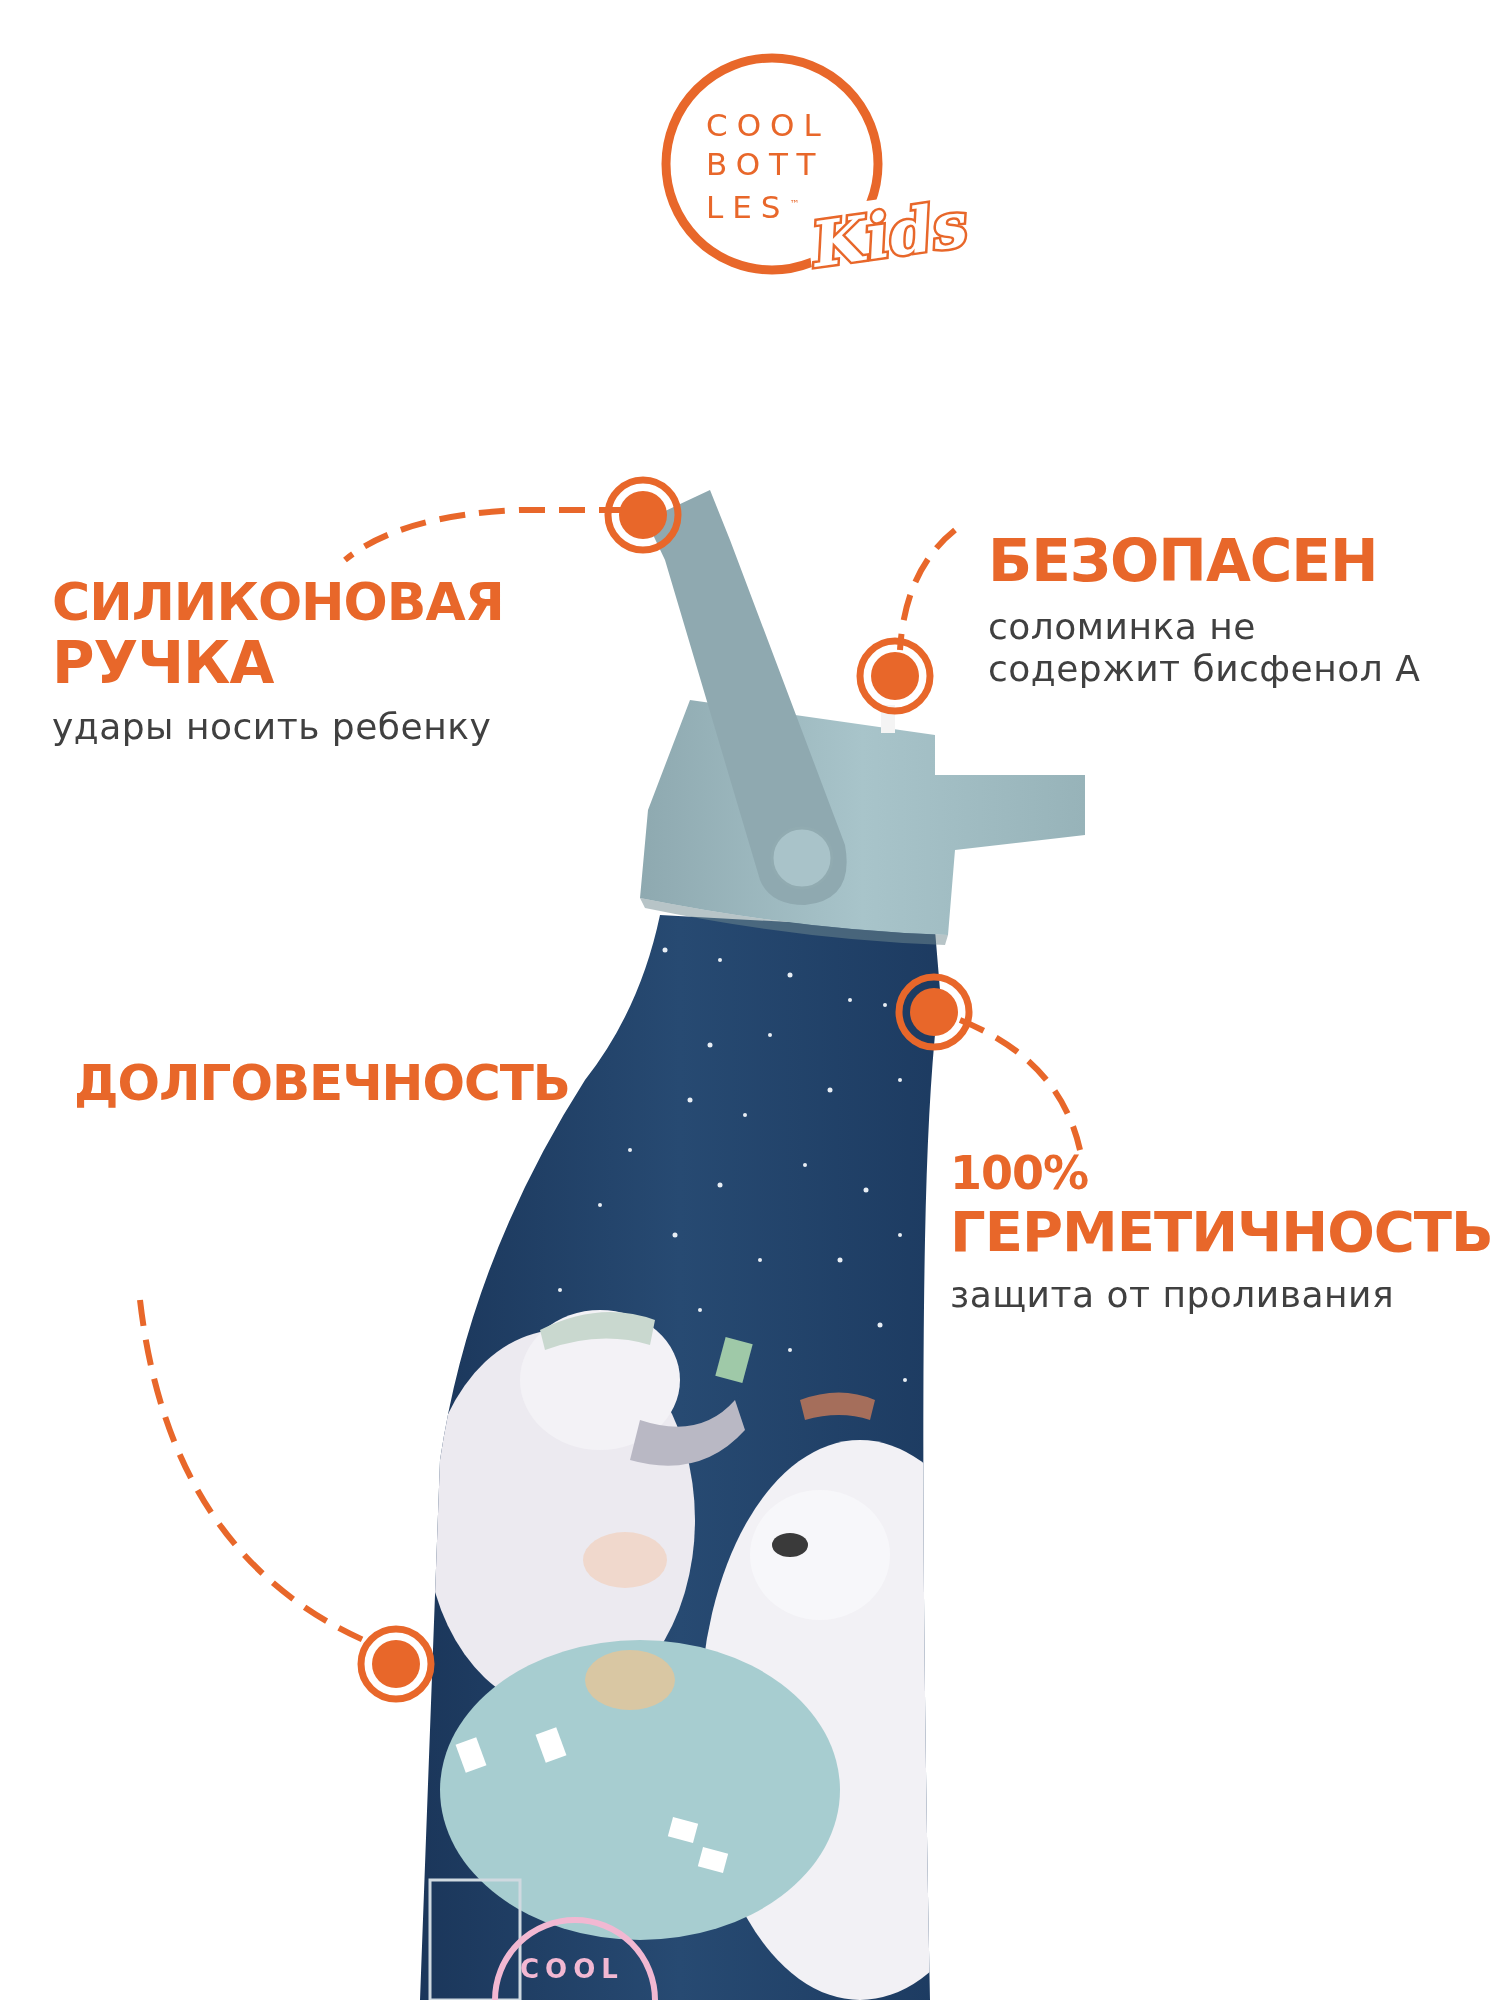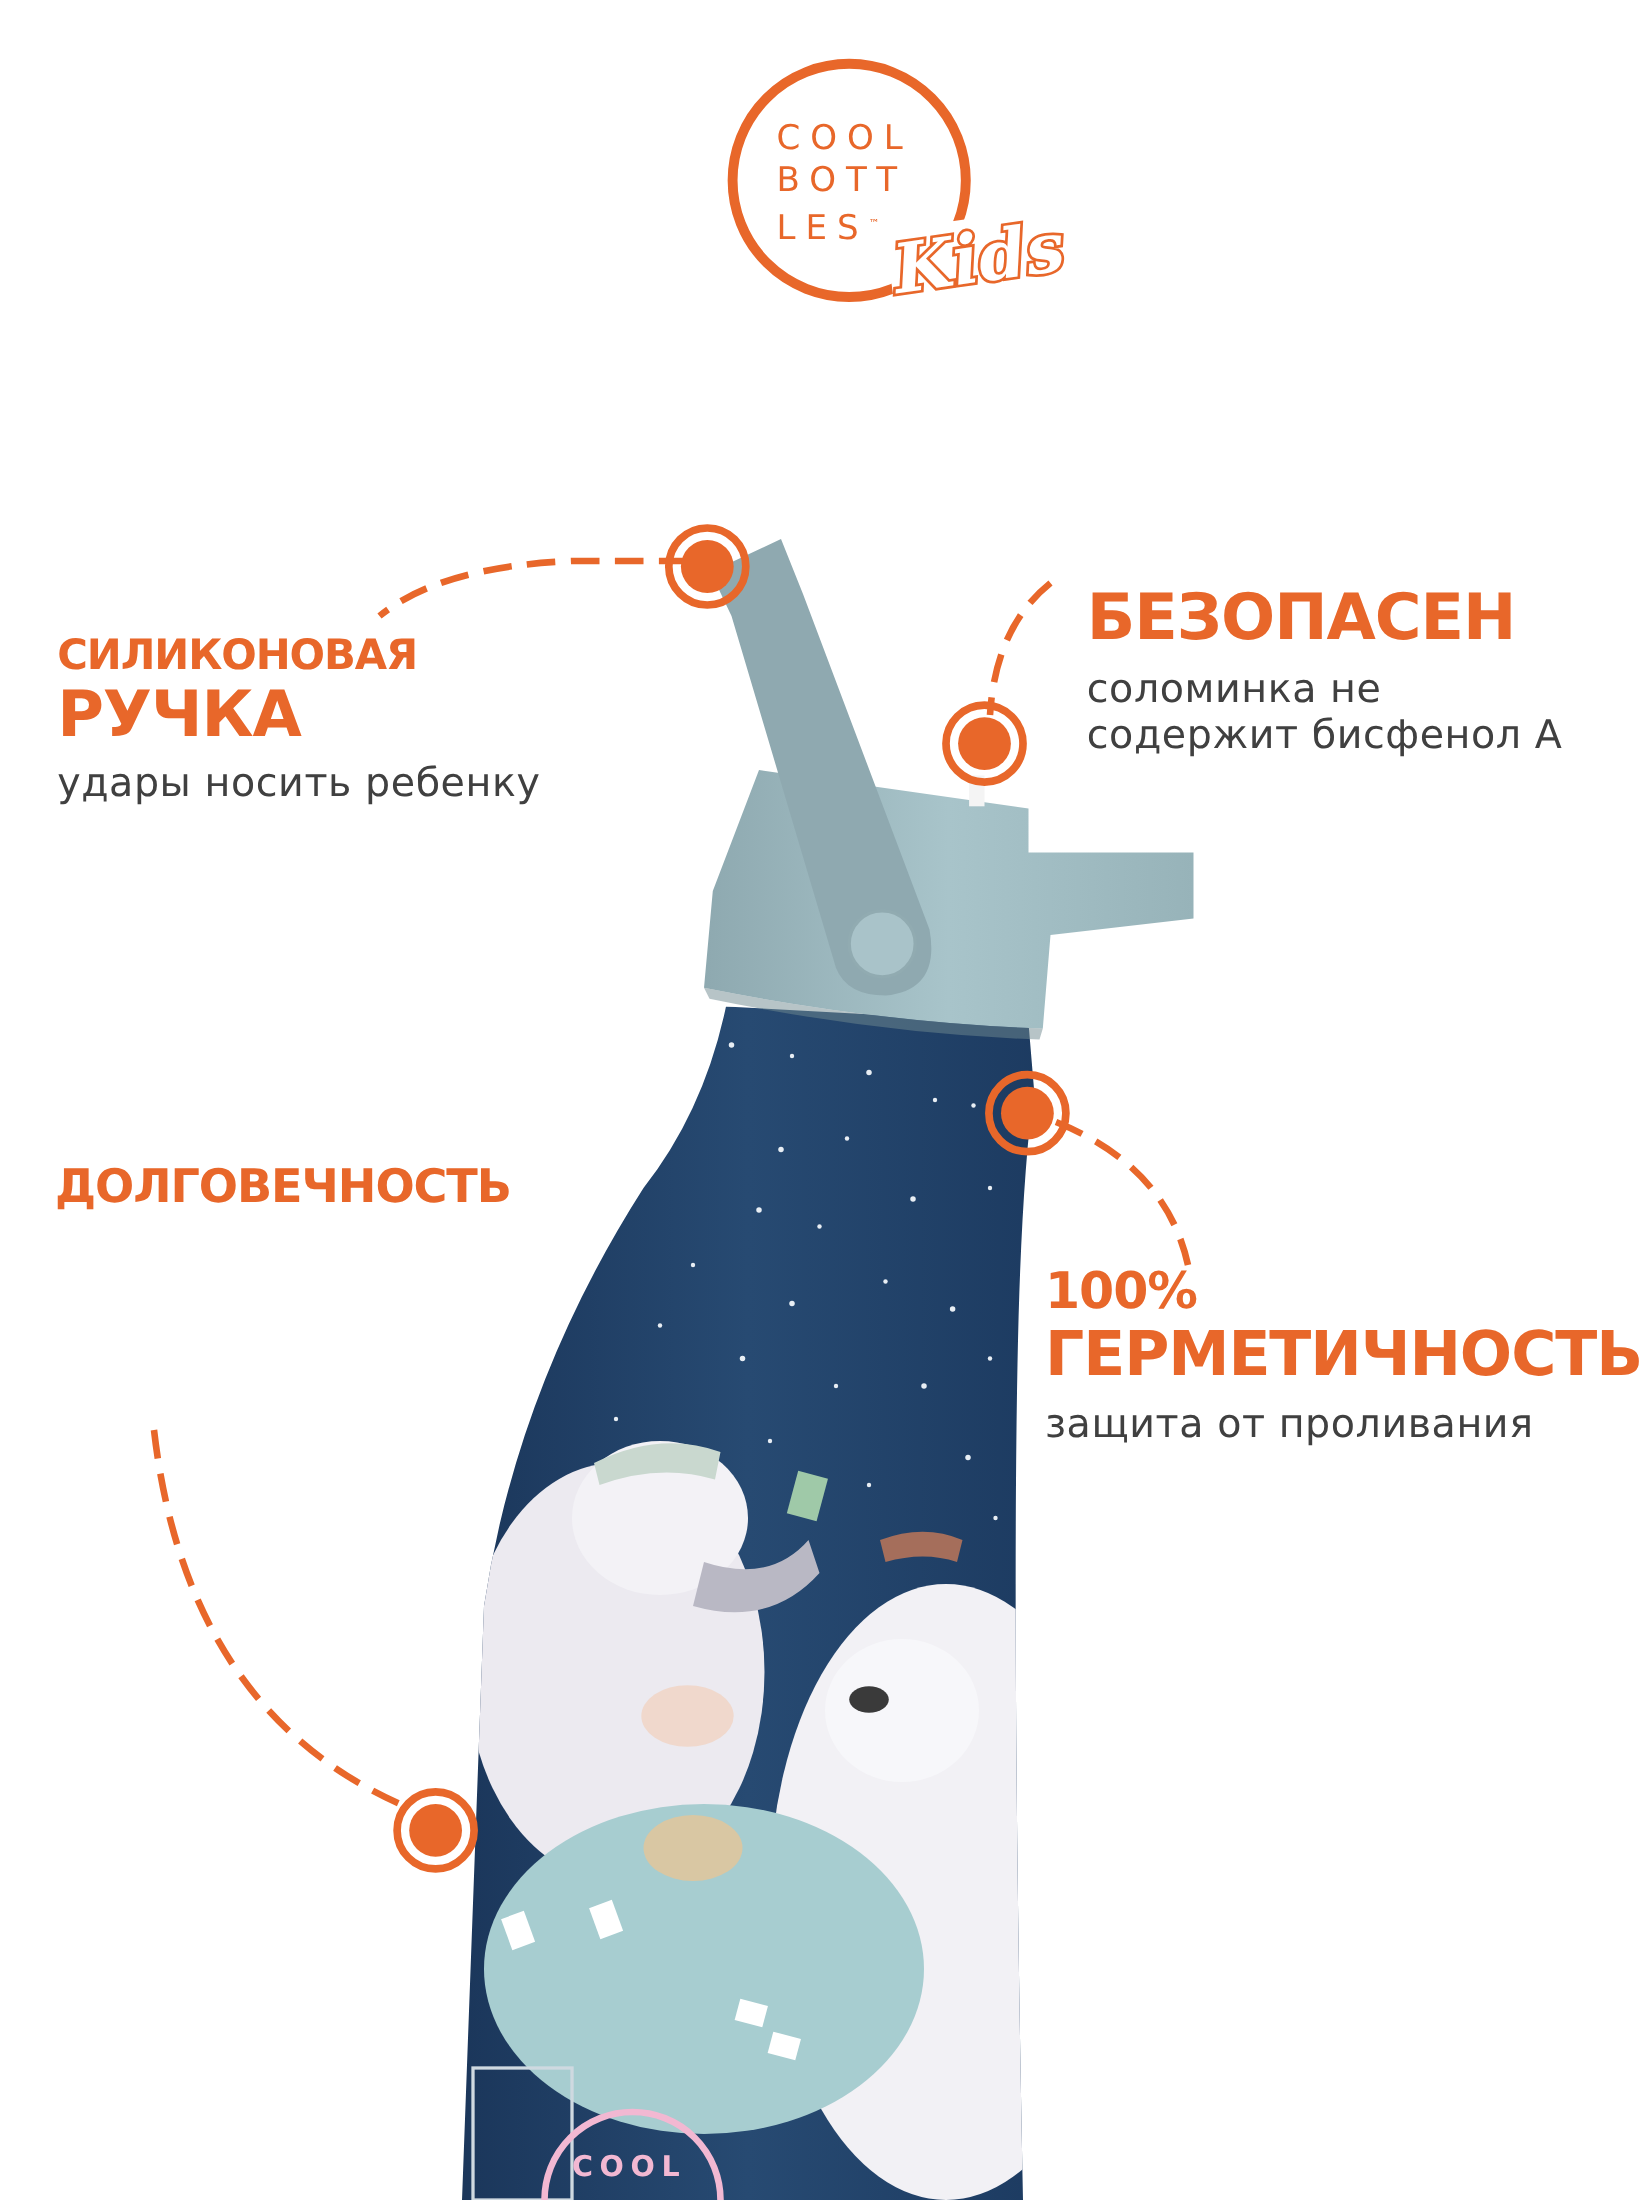--- a/index.html
+++ b/index.html
@@ -130,32 +130,32 @@
 <svg class="abs" style="left:891px; top:969px;" width="86" height="86">
   <circle cx="43" cy="43" r="35" fill="none" stroke="#E8672A" stroke-width="7"></circle>
   <circle cx="43" cy="43" r="24" fill="#E8672A"></circle>
 </svg>
 <svg class="abs" style="left:353px; top:1621px;" width="86" height="86">
   <circle cx="43" cy="43" r="35" fill="none" stroke="#E8672A" stroke-width="7"></circle>
   <circle cx="43" cy="43" r="24" fill="#E8672A"></circle>
 </svg>
 
 <div class="abs" style="left:52px; top:576px;">
-  <div class="headline" style="font-size:38px;">СИЛИКОНОВАЯ</div>
+  <div class="headline" style="font-size:52px;">СИЛИКОНОВАЯ</div>
   <div class="headline" style="font-size:58px; margin-top:6px;">РУЧКА</div>
   <div class="body-text" style="margin-top:14px;">удары носить ребенку</div>
 </div>
 
 <div class="abs" style="left:988px; top:532px;">
   <div class="headline" style="font-size:58px;">БЕЗОПАСЕН</div>
   <div class="body-text" style="margin-top:16px;">соломинка не</div>
   <div class="body-text">содержит бисфенол А</div>
 </div>
 
 <div class="abs" style="left:50px; top:1058px;">
-  <div class="headline" style="font-size:42px;">ДОЛГОВЕЧНОСТЬ</div>
+  <div class="headline" style="font-size:50px;margin-left:24px;">ДОЛГОВЕЧНОСТЬ</div>
 </div>
 
 <div class="abs" style="left:950px; top:1150px;">
   <div class="headline" style="font-size:46px;">100%</div>
   <div class="headline" style="font-size:56px; margin-top:8px;">ГЕРМЕТИЧНОСТЬ</div>
   <div class="body-text" style="margin-top:14px;">защита от проливания</div>
 </div>
 
 </body></html>

